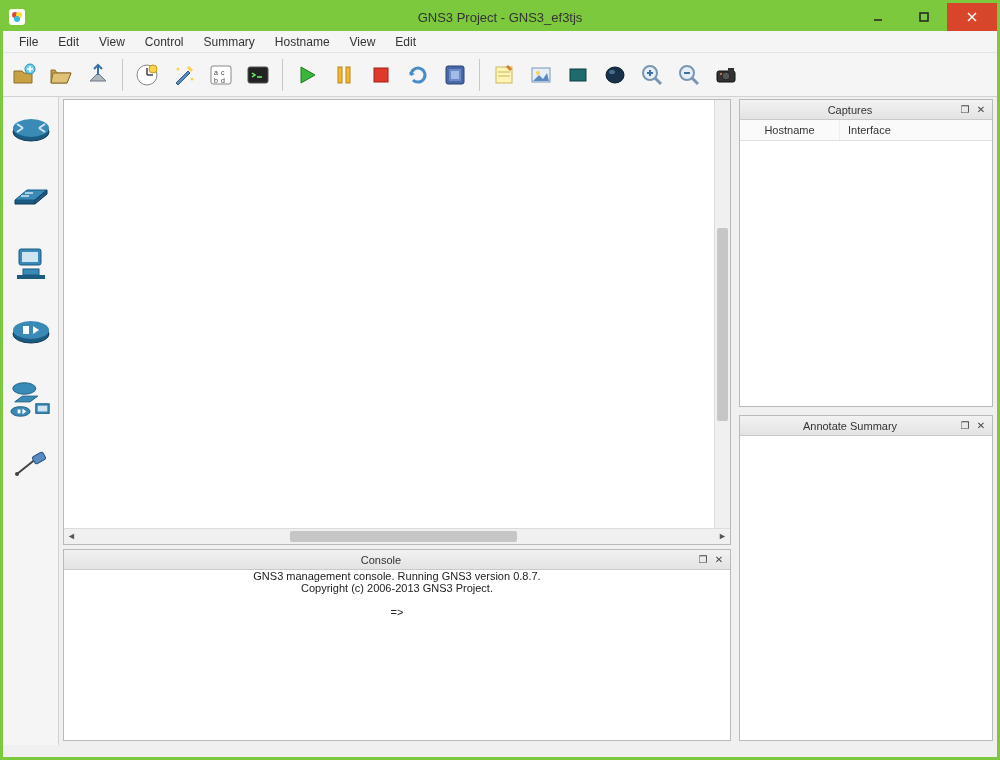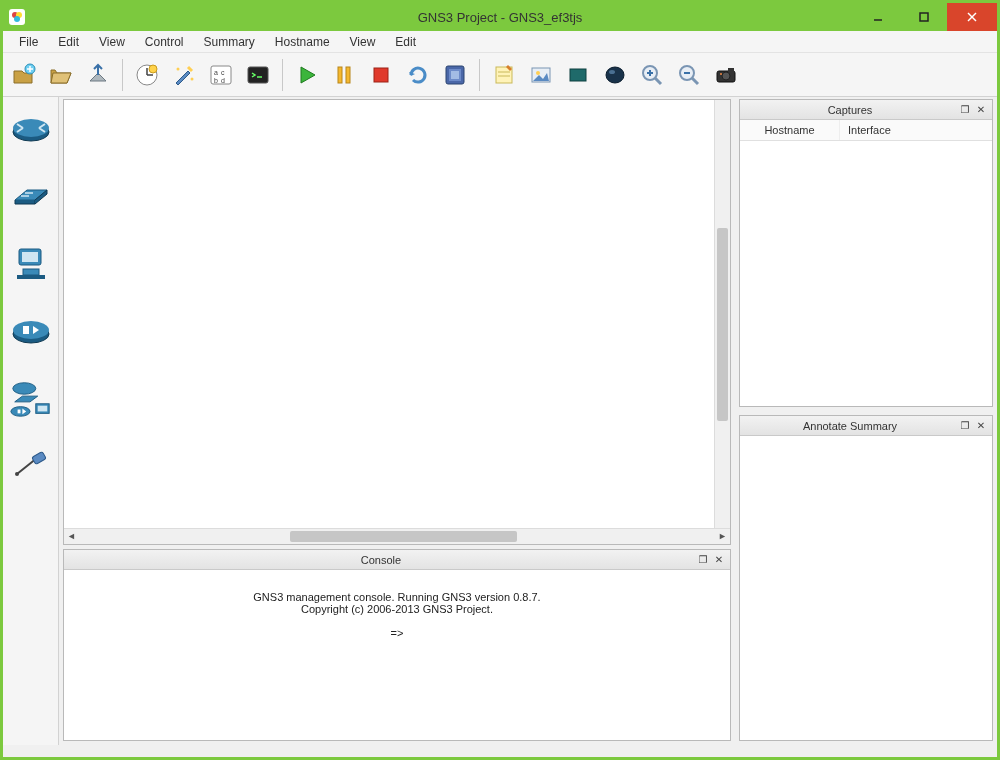--- a/index.html
+++ b/index.html
@@ -191,21 +191,21 @@
     display:flex; align-items:center; justify-content:center;
     font-size:10px; color:#444;
     margin-left:2px;
   }
 
   .console-panel {
     height: 192px;
   }
   .console-body {
     flex:1;
-    padding:21px 8px;
+    padding:0 8px;
     font-size:11px;
     color:#222;
     white-space:pre-wrap;
     overflow:auto;
   }
 
   .right-col {
     width: 262px;
     display:flex;
     flex-direction:column;

